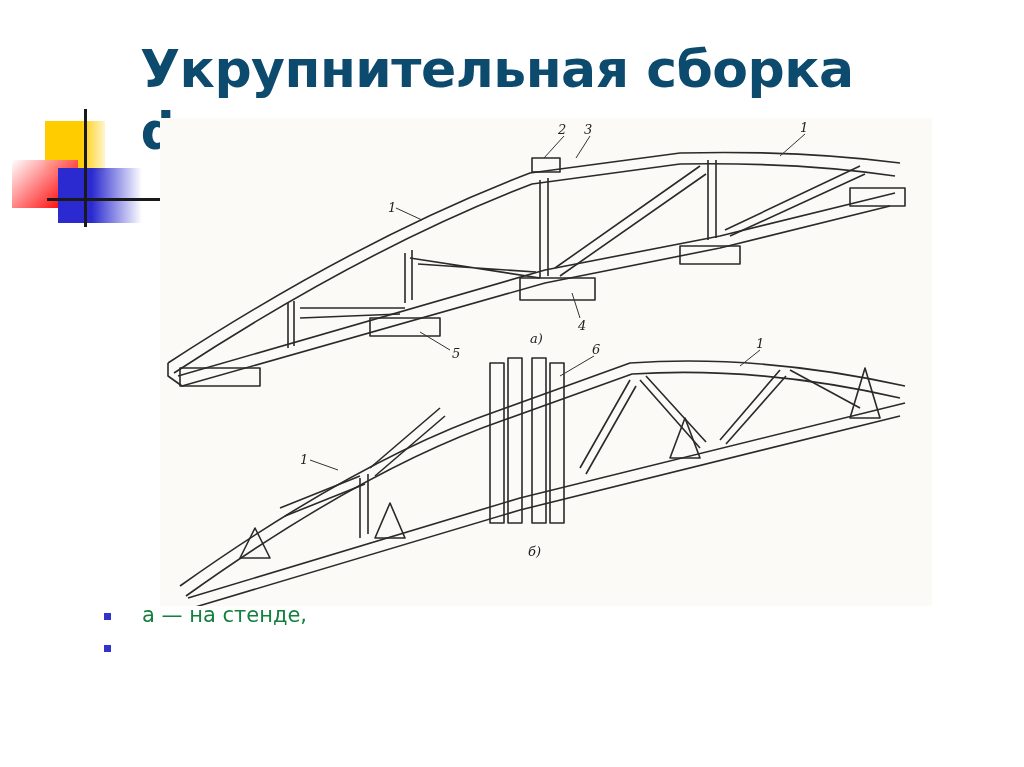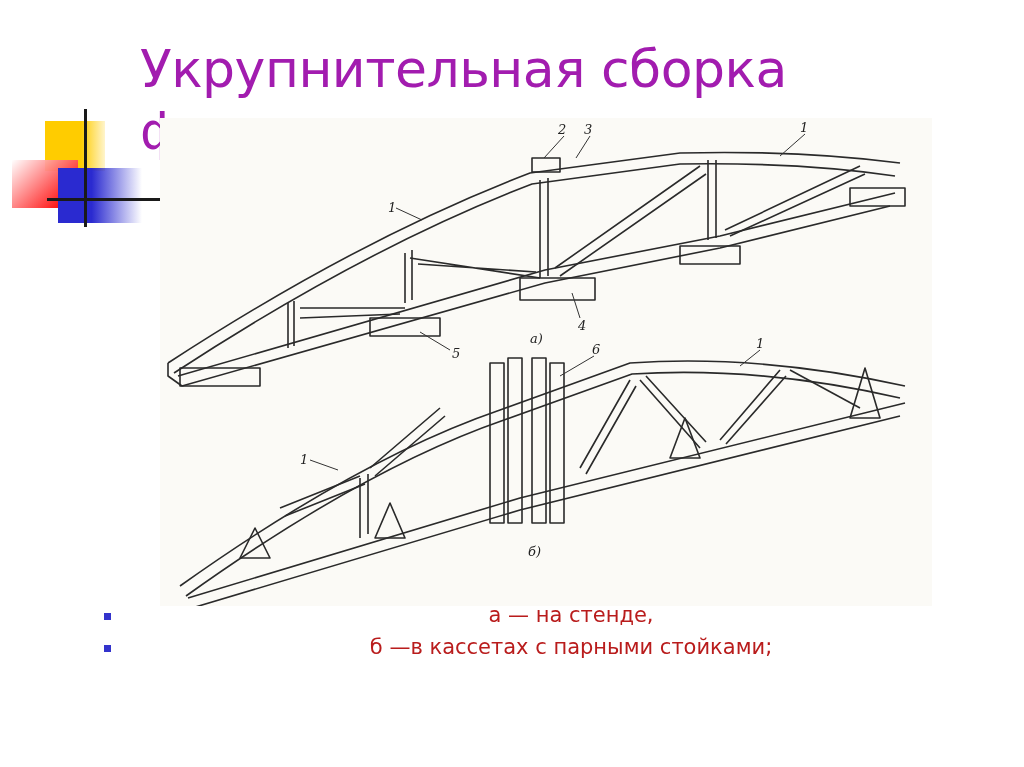--- a/index.html
+++ b/index.html
@@ -12,34 +12,34 @@
     background: linear-gradient(to right, #ffcc00 60%, rgba(255,204,0,0.2)); }
   .sq-red { position: absolute; left: 12px; top: 160px; width: 66px; height: 48px;
     background: linear-gradient(135deg, rgba(255,255,255,0.9), #ff1a1a 80%); }
   .sq-blue { position: absolute; left: 58px; top: 168px; width: 84px; height: 55px;
     background: linear-gradient(to right, #2a2ad0 40%, rgba(42,42,208,0)); }
   .line-v { position: absolute; left: 84px; top: 109px; width: 3px; height: 118px; background: #1a1a1a; }
   .line-h { position: absolute; left: 47px; top: 198px; width: 114px; height: 3px; background: #1a1a1a; }
 
   .title {
     position: absolute; left: 140px; top: 38px; margin: 0;
-    color: #a21caf; font-size: 52px; line-height: 62px; font-weight: normal;
+    color: #0c4a6e; font-size: 52px; line-height: 62px; font-weight: bold;
     font-family: "DejaVu Sans", sans-serif; letter-spacing: -0.5px;
   }
   .figure {
     position: absolute; left: 160px; top: 118px; width: 772px; height: 488px;
     background: #fbfaf6;
   }
   .figure svg { width: 100%; height: 100%; }
   .bullets {
     position: absolute; left: 100px; top: 604px; width: 900px; margin: 0; padding: 0; list-style: none;
   }
   .bullets li {
     position: relative; padding-left: 42px; font-size: 21px; line-height: 23px;
-    color: #b91c1c; margin-bottom: 9px; text-align: center;
+    color: #15803d; margin-bottom: 9px;
   }
   .bullets li .bullet {
     position: absolute; left: 4px; top: 9px; width: 7px; height: 7px; background: #3333cc;
   }
 </style>
 </head>
 <body>
 
 <div class="deco">
   <div class="sq-yellow"></div>
@@ -133,15 +133,14 @@
   </svg>
 </div>
 
 <ul class="bullets">
   <li>
     <span class="bullet"></span>
     <span>а — на стенде,</span>
   </li>
   <li>
     <span class="bullet"></span>
-    <span>б —в кассетах с парными стойками;</span>
   </li>
 </ul>
 
 </body></html>

